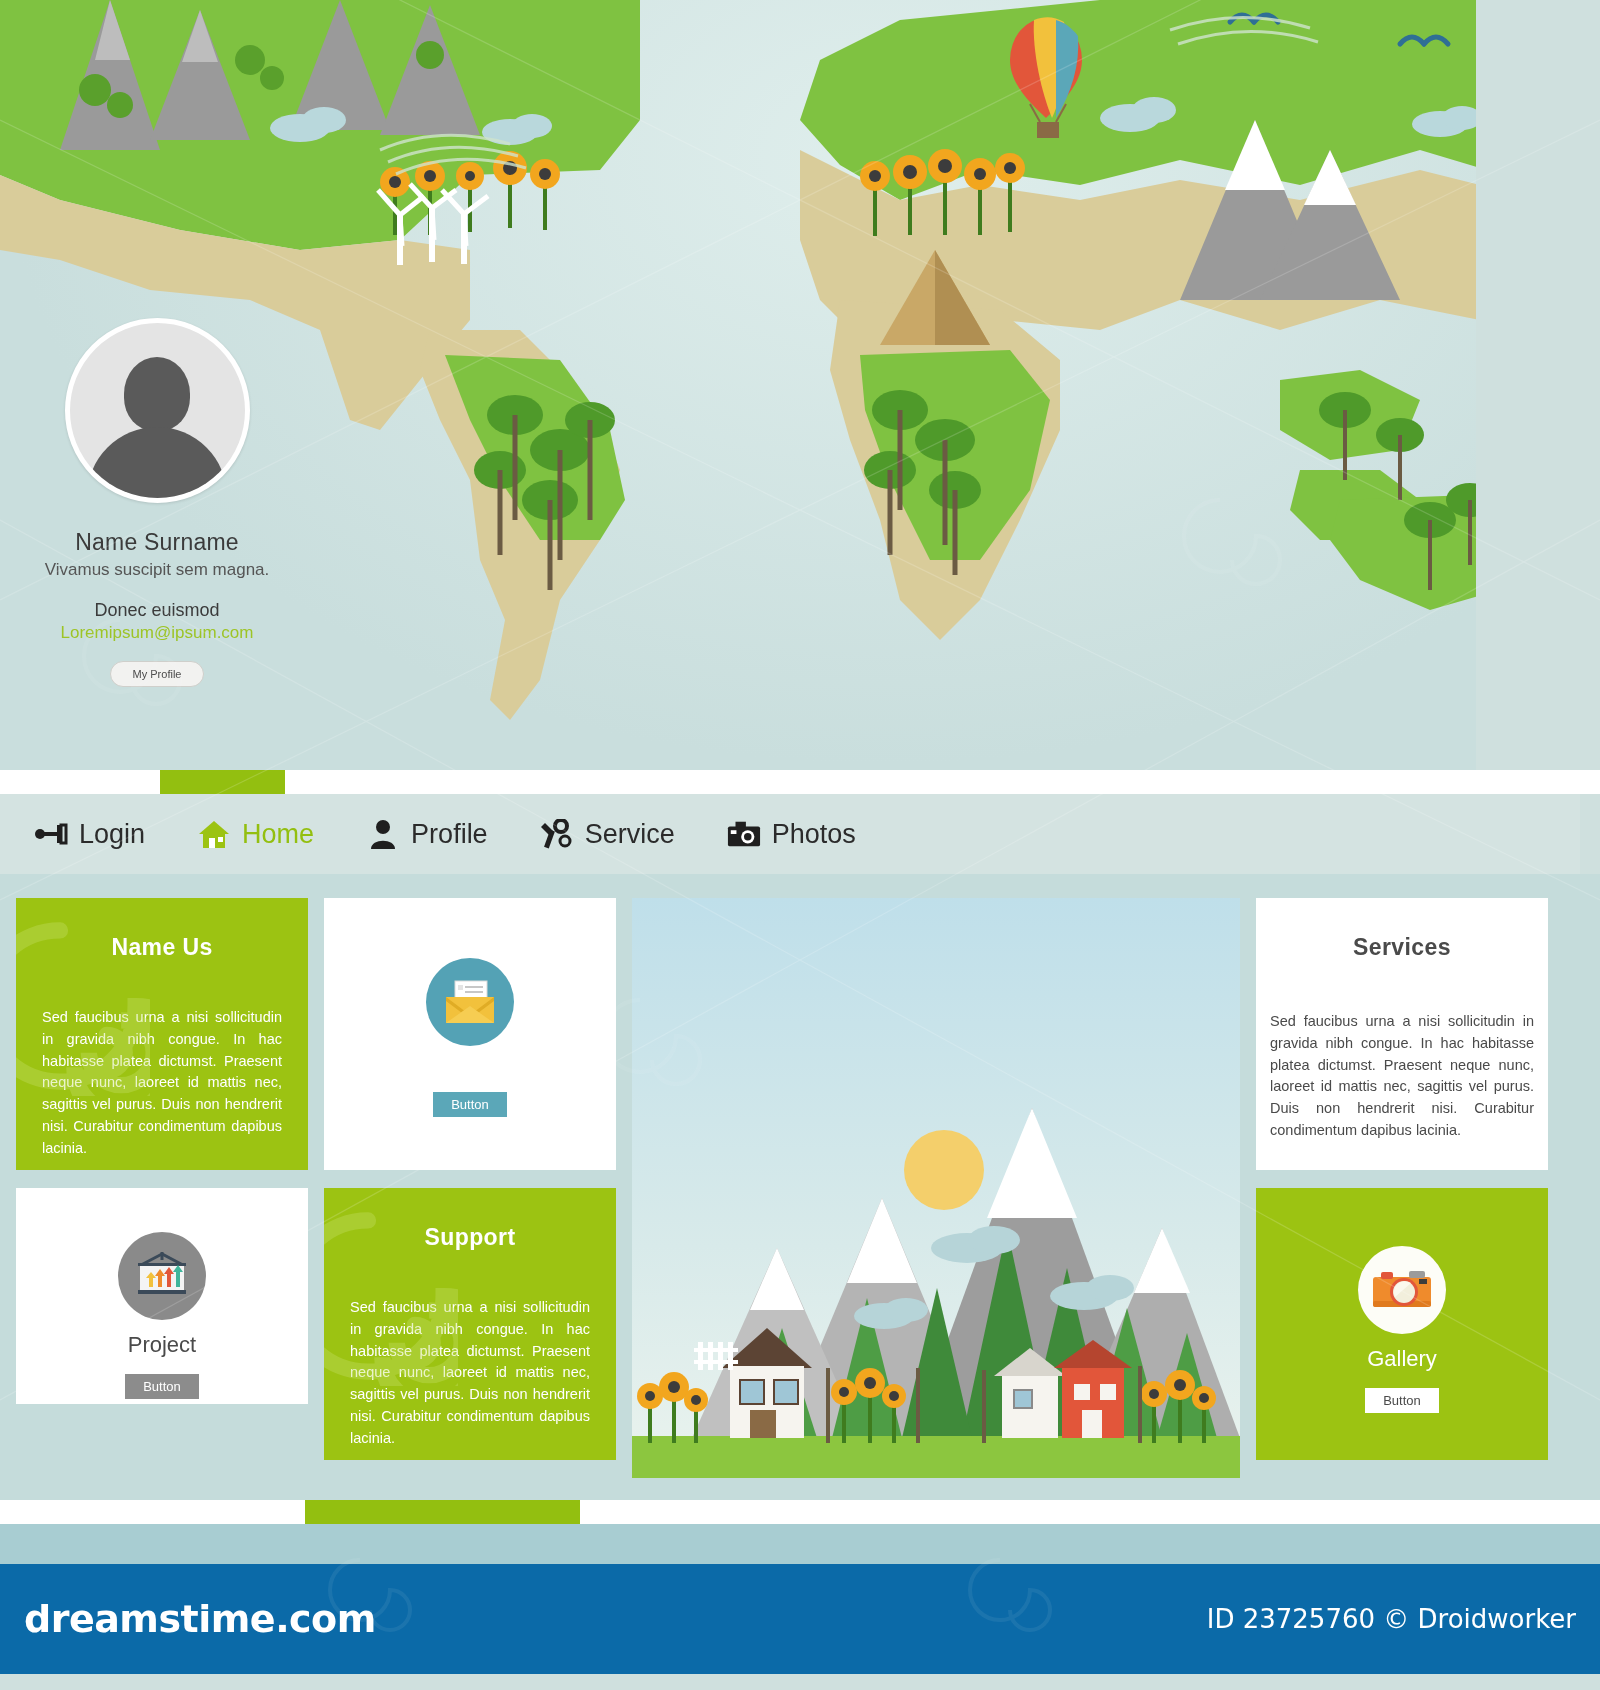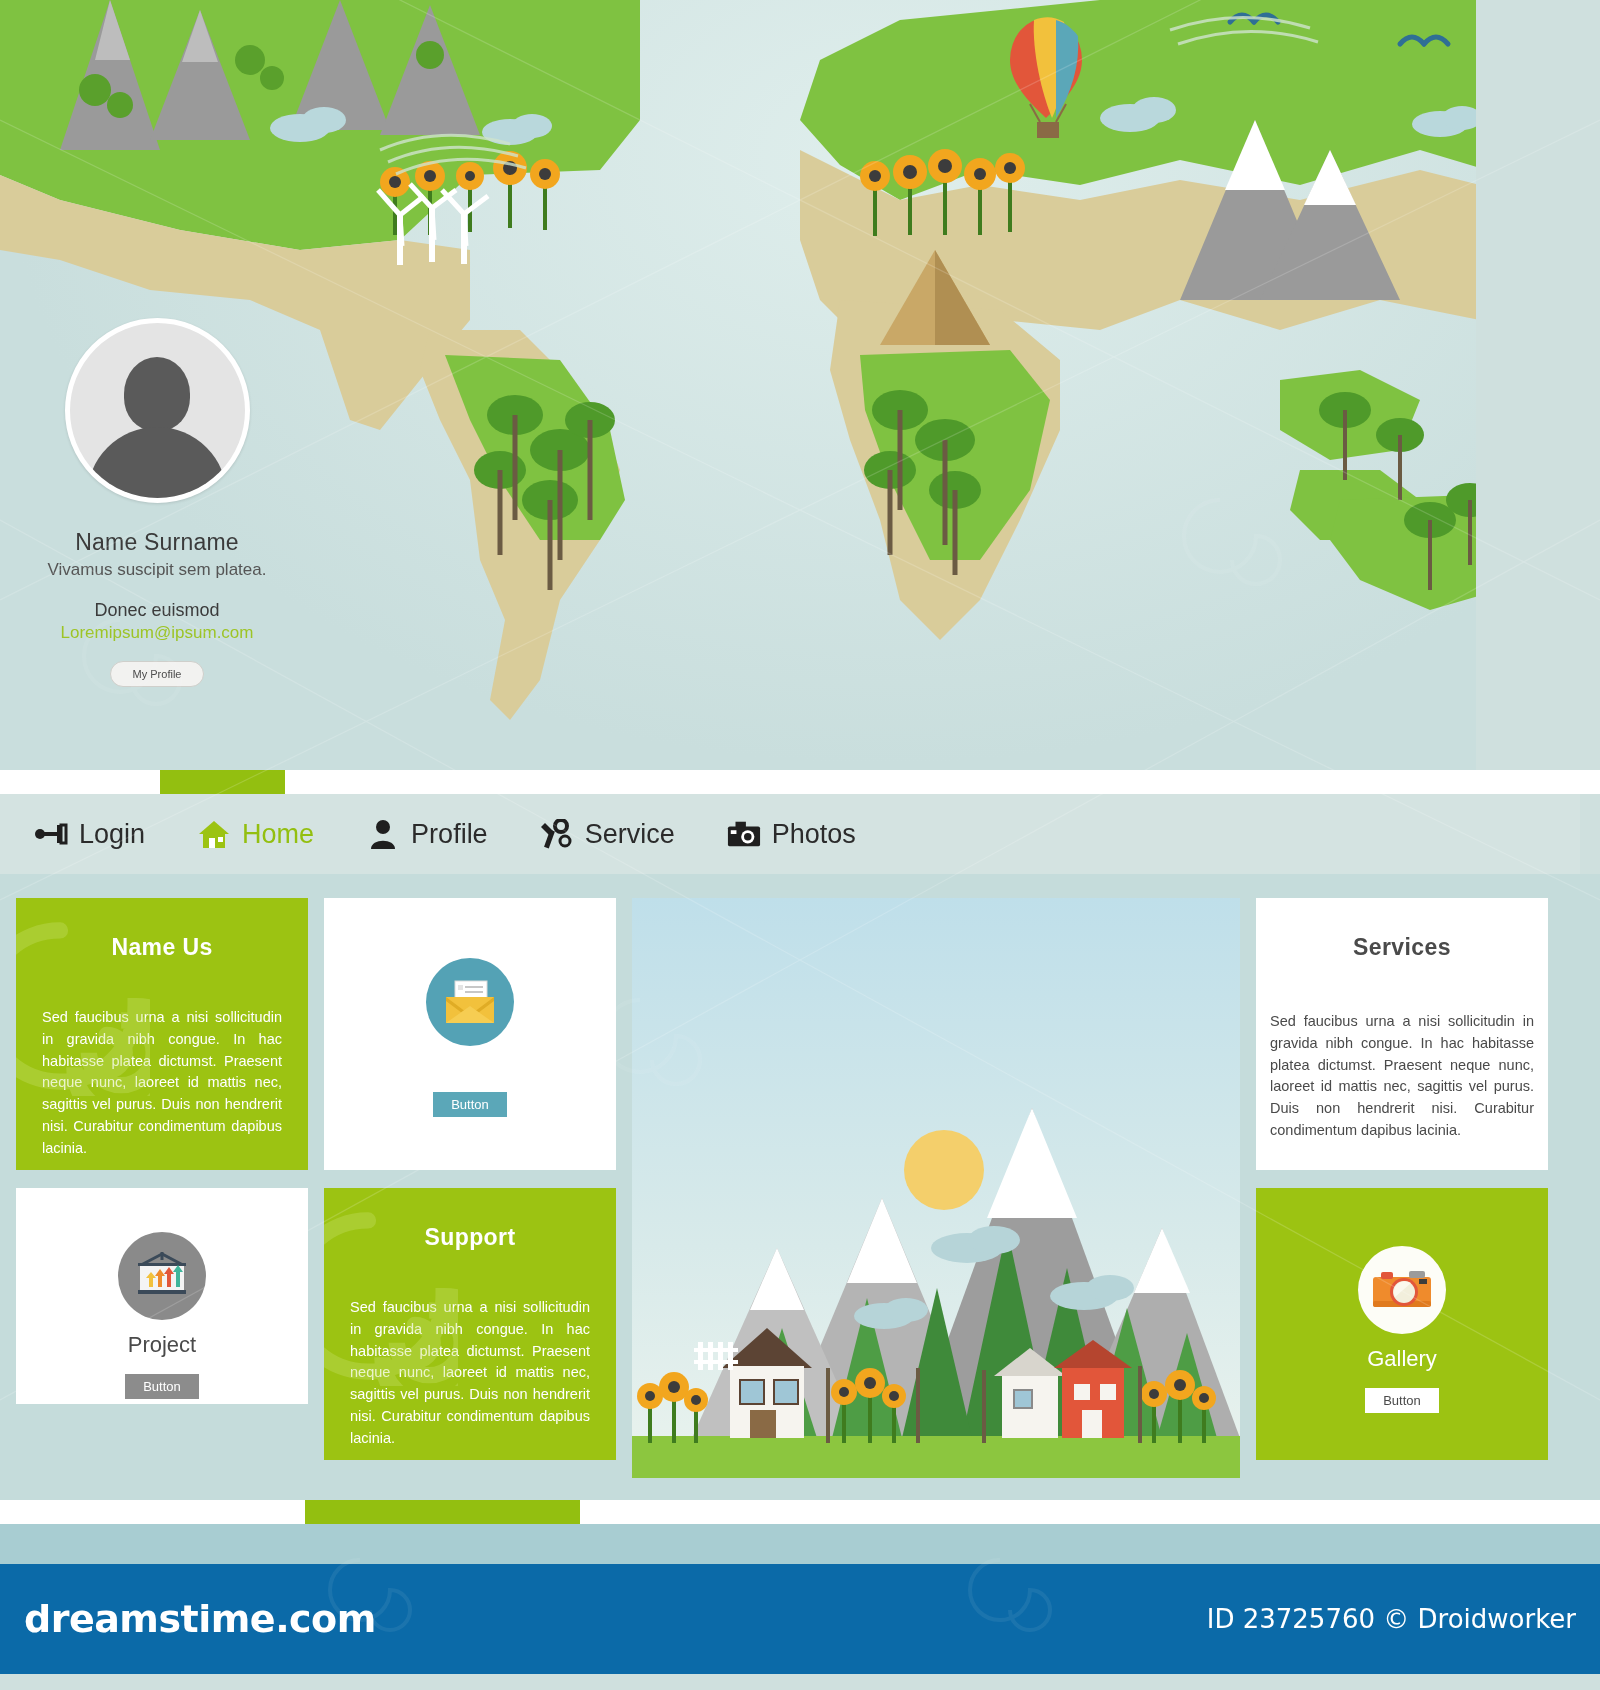--- a/index.html
+++ b/index.html
@@ -380,21 +380,21 @@
       </g>
     </svg>
   </div>
 
   <div class="profile">
     <div class="avatar">
       <div class="head"></div>
       <div class="body"></div>
     </div>
     <div class="p-name">Name Surname</div>
-    <div class="p-tag">Vivamus suscipit sem platea.</div>
+    <div class="p-tag">Vivamus suscipit sem magna.</div>
     <div class="p-sub">Donec euismod</div>
     <div class="p-mail">Loremipsum@ipsum.com</div>
     <div class="p-btn">My Profile</div>
   </div>
 </div>
 
 <div class="strip">
   <div class="chunk" style="left:160px;width:125px;"></div>
 </div>
 

